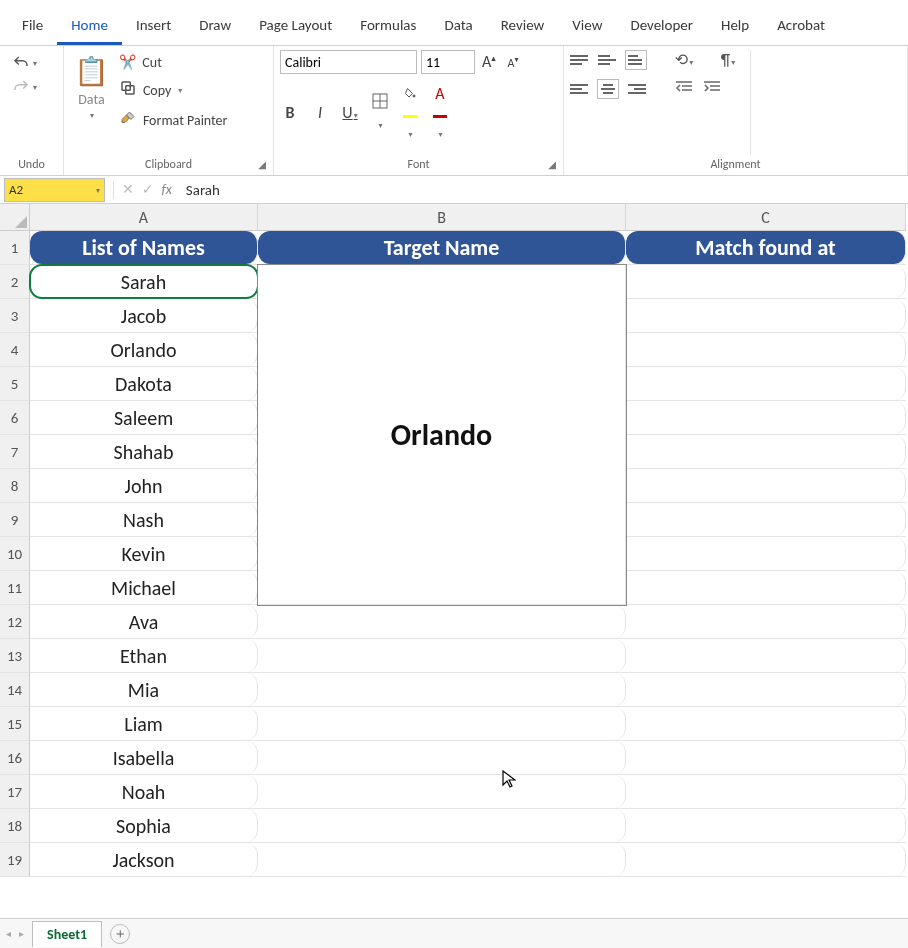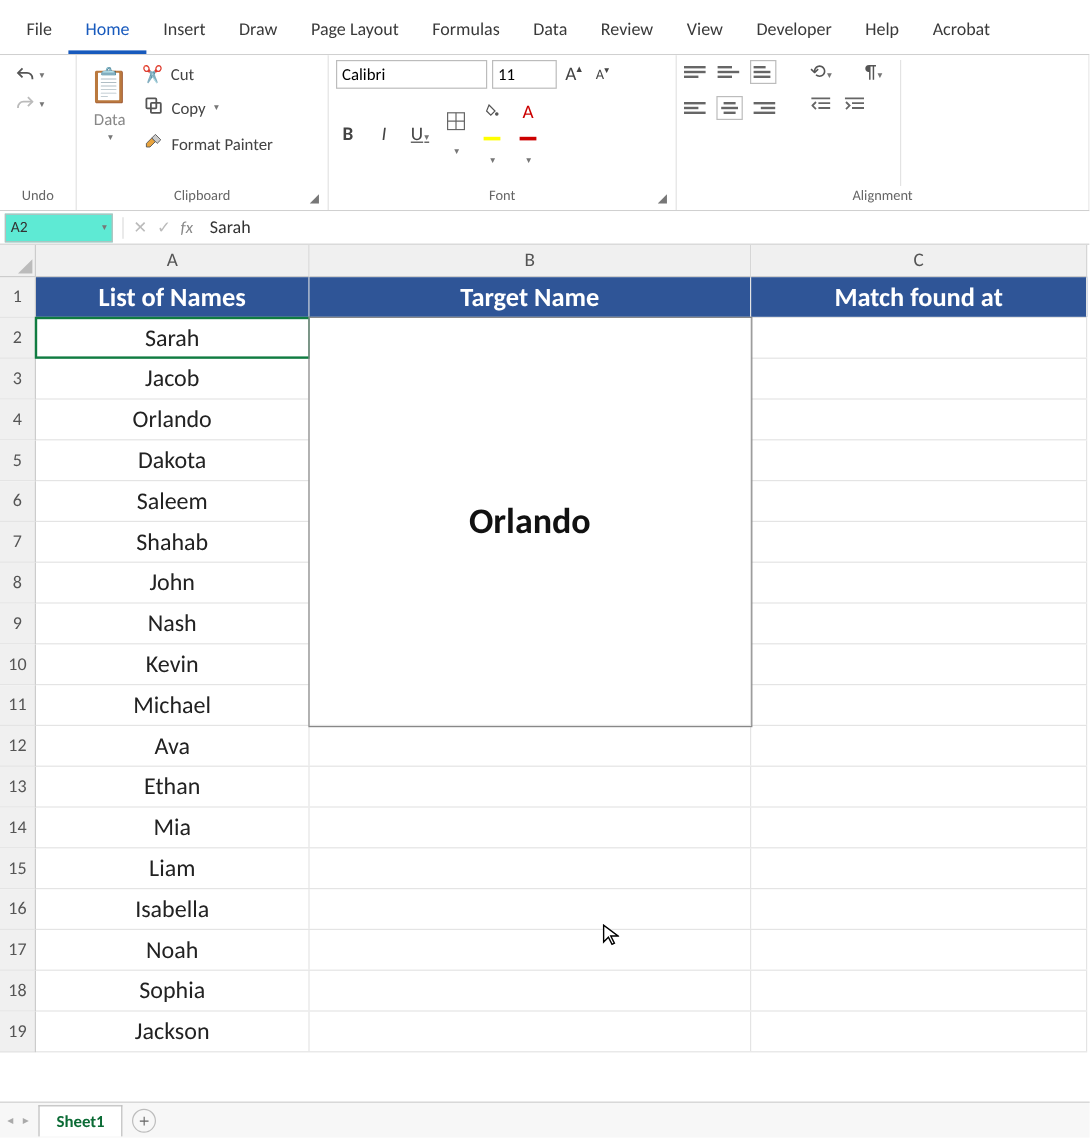--- a/index.html
+++ b/index.html
@@ -24,21 +24,21 @@
 
 
 .paste-block { display: flex; flex-direction: column; align-items: center; gap: 2px; padding: 4px 4px 0 4px; }
 .paste-icon { font-size: 28px; color: #aaa; }
 .clip-rows { display: flex; flex-direction: column; gap: 8px; padding-top: 4px; }
 .clip-row { display: flex; align-items: center; gap: 6px; font-size: 14px; color: #444; cursor: pointer; }
 .clip-row svg, .clip-row .ico { width: 18px; height: 18px; flex-shrink: 0; }
 
 
 .font-top { display: flex; gap: 4px; align-items: center; }
-.font-name { width: 126px; height: 24px; border: 1px solid #bcbcbc; font-size: 14px; padding: 0 4px; background: #fff; }
+.font-name { width: 137px; height: 24px; border: 1px solid #bcbcbc; font-size: 14px; padding: 0 4px; background: #fff; }
 .font-size { width: 54px; height: 24px; border: 1px solid #bcbcbc; font-size: 14px; padding: 0 4px; background: #fff; }
 .font-bottom { display: flex; gap: 10px; align-items: center; margin-top: 10px; }
 .fmt { width: 20px; text-align: center; font-size: 16px; cursor: pointer; color: #444; }
 .fmt.bold { font-weight: bold; }
 .fmt.italic { font-style: italic; }
 .fmt.under { text-decoration: underline; }
 .dd-caret { font-size: 8px; color: #777; margin-left: 1px; }
 .grow-a { font-size: 16px; }
 .shrink-a { font-size: 12px; }
 .color-swatch-under { display:inline-block; width: 14px; height: 3px; background: #c00; }
@@ -50,40 +50,40 @@
 .align-btn { width: 20px; height: 18px; display: flex; flex-direction: column; justify-content: center; gap: 2px; cursor: pointer; }
 .align-btn span { display: block; height: 2px; background: #666; }
 .align-btn .s { width: 60%; }
 .align-btn .m { width: 90%; }
 .align-btn.boxed { outline: 1px solid #bcbcbc; padding: 2px; }
 .wrap-area { display: flex; flex-direction: column; gap: 12px; padding-top: 2px; padding-left: 4px; }
 .wrap-row { display: flex; align-items: center; gap: 6px; font-size: 14px; color: #444; cursor: pointer; white-space: nowrap; }
 
 
 .formula-bar { display: flex; align-items: center; border-bottom: 1px solid #d0d0d0; height: 28px; background: #fff; }
-.name-box { width: 90px; height: 24px; border: 1px solid #bcbcbc; margin: 0 0 0 4px; padding: 0 4px; font-size: 13px; background: #5eead4; display: flex; align-items: center; justify-content: space-between; }
+.name-box { width: 101px; height: 24px; border: 1px solid #bcbcbc; margin: 0 0 0 4px; padding: 0 4px; font-size: 13px; background: #fde047; display: flex; align-items: center; justify-content: space-between; }
 .fb-icons { display: flex; align-items: center; gap: 8px; padding: 0 8px; color: #888; }
 .fb-icons .sep { width: 1px; height: 18px; background: #ddd; }
 .fx { font-style: italic; font-size: 14px; }
 .formula-input { flex: 1; height: 24px; border: none; padding: 0 6px; font-size: 15px; color: #333; outline: none; }
 
 
 .grid-wrap { display: flex; height: 680px; overflow: hidden; }
 .corner { width: 30px; height: 27px; background: #f0f0f0; border-right: 1px solid #ccc; border-bottom: 1px solid #ccc; position: relative; }
 .corner::after { content: ""; position: absolute; right: 2px; bottom: 2px; width: 0; height: 0; border-right: 12px solid #bbb; border-top: 12px solid transparent; }
 .col-headers { display: flex; }
 .colh { height: 27px; background: #f0f0f0; border-right: 1px solid #d6d6d6; border-bottom: 1px solid #ccc; display: flex; align-items: center; justify-content: center; font-size: 16px; color: #555; }
 .colh.A { width: 228px; }
 .colh.B { width: 368px; }
 .colh.C { width: 280px; }
 .row-headers { display: flex; flex-direction: column; }
 .rowh { width: 30px; height: 34px; background: #f0f0f0; border-right: 1px solid #ccc; border-bottom: 1px solid #e4e4e4; display: flex; align-items: center; justify-content: center; font-size: 15px; color: #555; }
 .cells { position: relative; }
 .row { display: flex; height: 34px; border-bottom: 1px solid #e4e4e4; }
-.cell { border-right: 1px solid #e4e4e4; display: flex; align-items: center; justify-content: center; font-size: 20px; color: #222; }
+.cell { border-right: 1px solid #e4e4e4; display: flex; align-items: center; justify-content: center; font-size: 20px; color: #222; border-radius: 12px; }
 .cell.A { width: 228px; }
 .cell.B { width: 368px; }
 .cell.C { width: 280px; }
 .hdr-row .cell { background: #2f5597; color: #fff; font-weight: bold; font-size: 22px; }
 .sel { outline: 2px solid #107c41; outline-offset: -1px; position: relative; }
 .merged-target { position: absolute; left: 228px; top: 34px; width: 368px; height: 340px; display: flex; align-items: center; justify-content: center; font-size: 30px; font-weight: bold; color: #111; border-right: 1px solid #e4e4e4; border-bottom: 1px solid #e4e4e4; outline: 1px solid #888; background: #fff; z-index: 2; }
 .grid-top { display: flex; }
 .grid-body { display: flex; }
 
 

